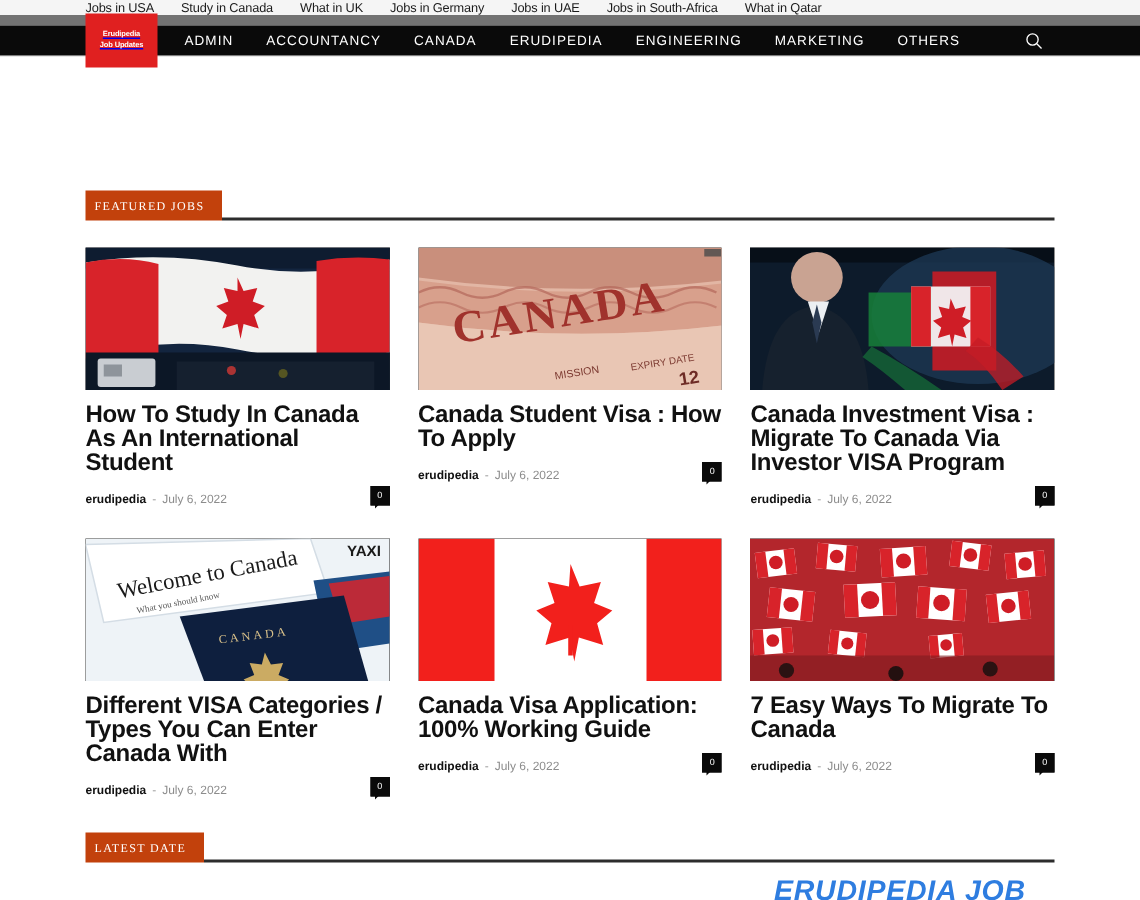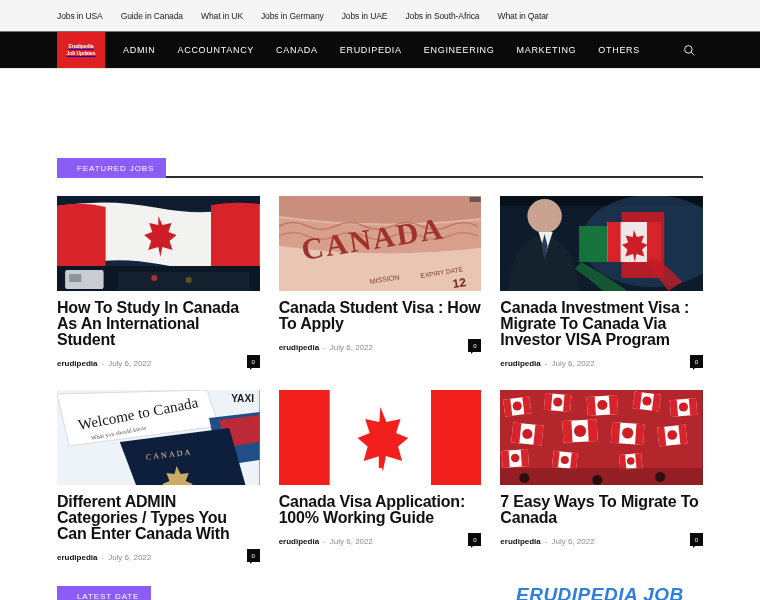--- a/index.html
+++ b/index.html
@@ -7,39 +7,39 @@
     width: 760px;
     height: 600px;
     overflow: hidden;
     background: #ffffff;
     font-family: "Liberation Sans", sans-serif;
     color: #111111;
   }
 
   
   .topbar {
-    height: 32px;
+    height: 17px;
     background: #f5f5f5;
-    border-bottom: 1px solid #737373;
+    border-bottom: 7px solid #737373;
     display: flex;
     align-items: center;
     padding-left: 57px;
   }
   .topbar a {
     font-size: 8.5px;
     color: #1a1a1a;
     text-decoration: none;
     margin-right: 18px;
     white-space: nowrap;
     letter-spacing: -0.1px;
   }
 
   
   .navbar {
-    height: 36px;
+    height: 20px;
     background: #0a0a0a;
     display: flex;
     align-items: center;
     position: relative;
   }
   .logo {
     width: 48px;
     height: 36px;
     background: #e02020;
     margin-left: 57px;
@@ -93,26 +93,27 @@
   
   .ad-gap { height: 89px; }
 
   
   .sec-head {
     display: flex;
     align-items: flex-end;
     margin-bottom: 18px;
   }
   .sec-label {
-    background: #8b5cf6;
+    background: #c2410c;
     color: #ffffff;
     font-size: 8px;
     letter-spacing: 0.9px;
-    padding: 6px 12px 5px 20px;
+    padding: 6px 12px 5px 6px;
     white-space: nowrap;
+    font-family: Liberation Serif, serif;
   }
   .sec-rule {
     flex: 1;
     height: 2px;
     background: #2d2d2d;
     margin-bottom: 0px;
   }
 
   
   .grid {
@@ -202,21 +203,21 @@
     letter-spacing: 0.5px;
     white-space: nowrap;
     pointer-events: none;
   }
 </style>
 </head>
 <body>
 
 <div class="topbar">
   <a href="#">Jobs in USA</a>
-  <a href="#">Guide in Canada</a>
+  <a href="#">Study in Canada</a>
   <a href="#">What in UK</a>
   <a href="#">Jobs in Germany</a>
   <a href="#">Jobs in UAE</a>
   <a href="#">Jobs in South-Africa</a>
   <a href="#">What in Qatar</a>
 </div>
 
 <div class="navbar">
   <a href="#" class="logo">
     <span class="l1">Erudipedia</span>
@@ -339,21 +340,21 @@
           <text x="22" y="40" font-family="Liberation Serif, serif" font-size="15" fill="#1a1a1a" transform="rotate(-11 22 40)">Welcome to Canada</text>
           <text x="34" y="50" font-family="Liberation Serif, serif" font-size="6" fill="#5a5a5a" transform="rotate(-11 34 50)">What you should know</text>
           <path d="M150 28 L200 22 L200 70 L160 76 Z" fill="#1f4f86"></path>
           <path d="M160 30 L200 25 L200 52 L168 57 Z" fill="#d8232a" opacity="0.85"></path>
           <path d="M62 52 L170 38 L186 95 L78 95 Z" fill="#0e1f3e"></path>
           <text x="88" y="70" font-family="Liberation Serif, serif" font-size="8" fill="#d8c08a" letter-spacing="2" transform="rotate(-7 88 70)">CANADA</text>
           <path d="M118 76 l4 8 8 -1 -3 8 7 3 -6 5 2 8 -9-3 -2 9 -2-9 -9 3 2-8 -6-5 7-3 -3-8 8 1z" fill="#cbab63"></path>
           <text x="172" y="12" font-family="Liberation Sans, sans-serif" font-size="10" font-weight="bold" fill="#1a1a1a">YAXI</text>
         </svg>
       </a>
-      <a href="#" class="card-title">Different ADMIN Categories / Types You Can Enter Canada With</a>
+      <a href="#" class="card-title">Different VISA Categories / Types You Can Enter Canada With</a>
       <div class="meta">
         <a href="#" class="author">erudipedia</a>
         <span class="meta-sep">-</span>
         <span class="date">July 6, 2022</span>
         <span class="comment-badge">0</span>
       </div>
     </div>
 
     <div class="card">
       <a href="#" class="thumb">

